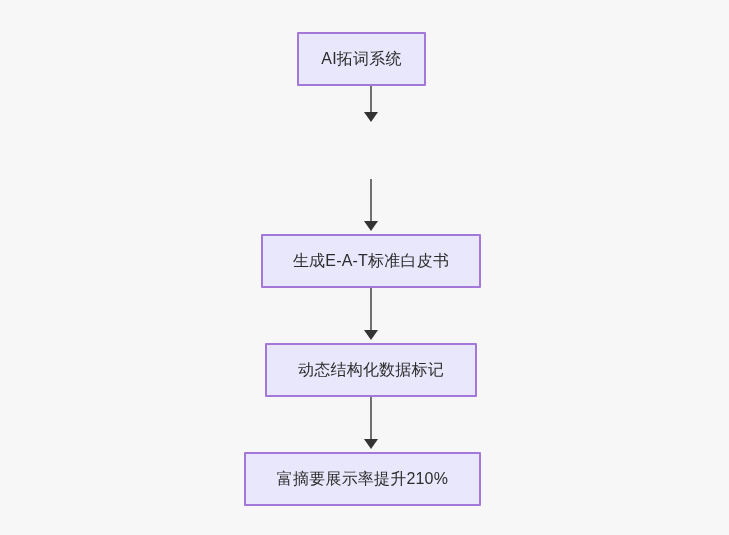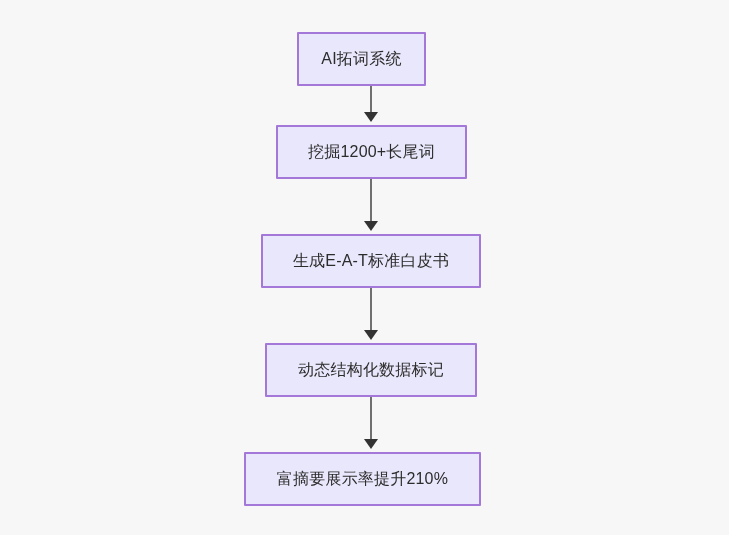--- a/index.html
+++ b/index.html
@@ -68,23 +68,20 @@
   <div class="edge" style="top:288px; height:45px;"></div>
   <div class="arrowhead" style="top:330px;"></div>
 
   <div class="edge" style="top:397px; height:45px;"></div>
   <div class="arrowhead" style="top:439px;"></div>
 
   <div class="node" style="left:297px; top:16px; width:129px;margin-top:16px;">
     <span class="node-label">AI拓词系统</span>
   </div>
 
-  <div class="node" style="left:276px; top:125px; width:191px;">
-    <span class="node-label">挖掘1200+长尾词</span>
-  </div>
 
   <div class="node" style="left:265px; top:343px; width:212px;">
     <span class="node-label">动态结构化数据标记</span>
   </div>
 
   <div class="node" style="left:261px; top:234px; width:220px;">
     <span class="node-label">生成E-A-T标准白皮书</span>
   </div>
 
   <div class="node" style="left:244px; top:452px; width:237px;">

